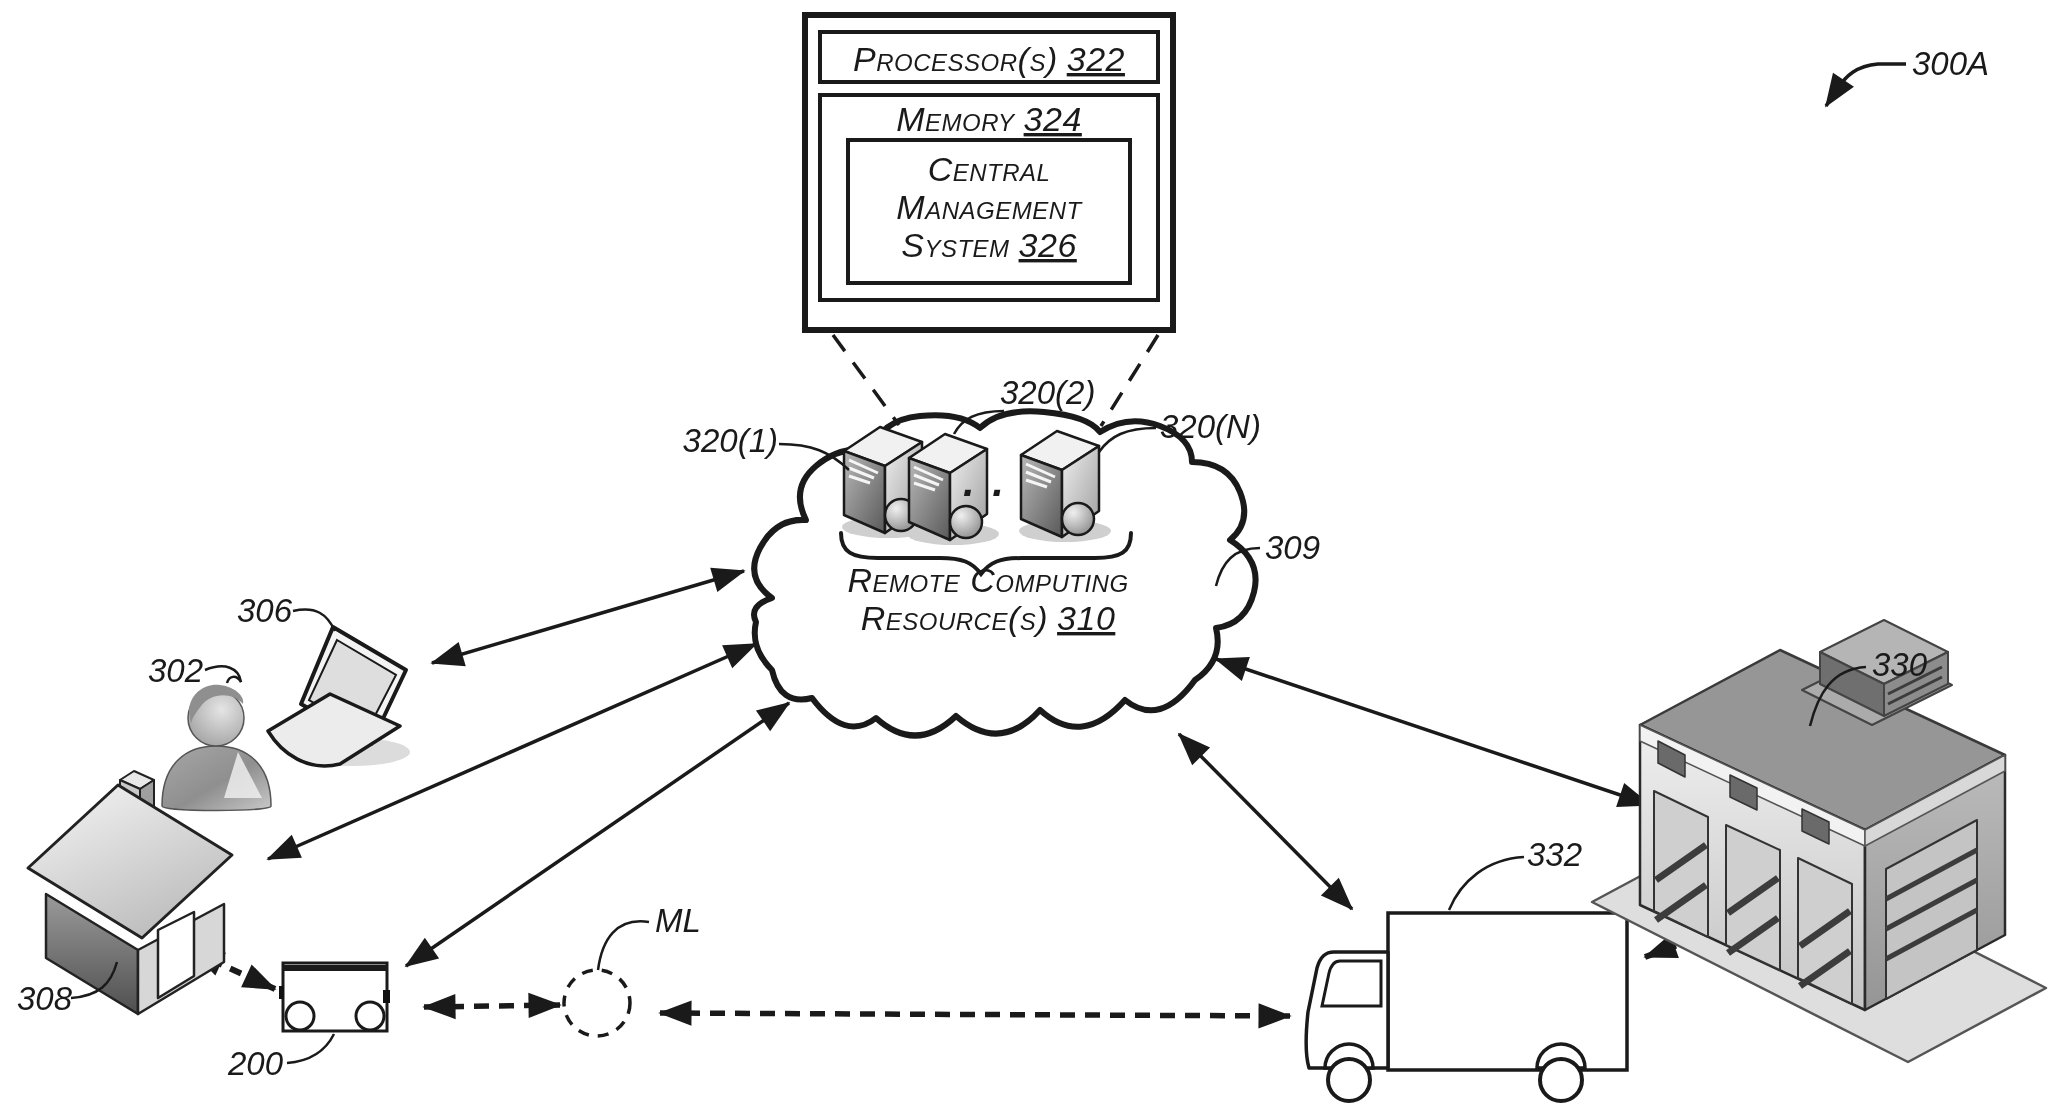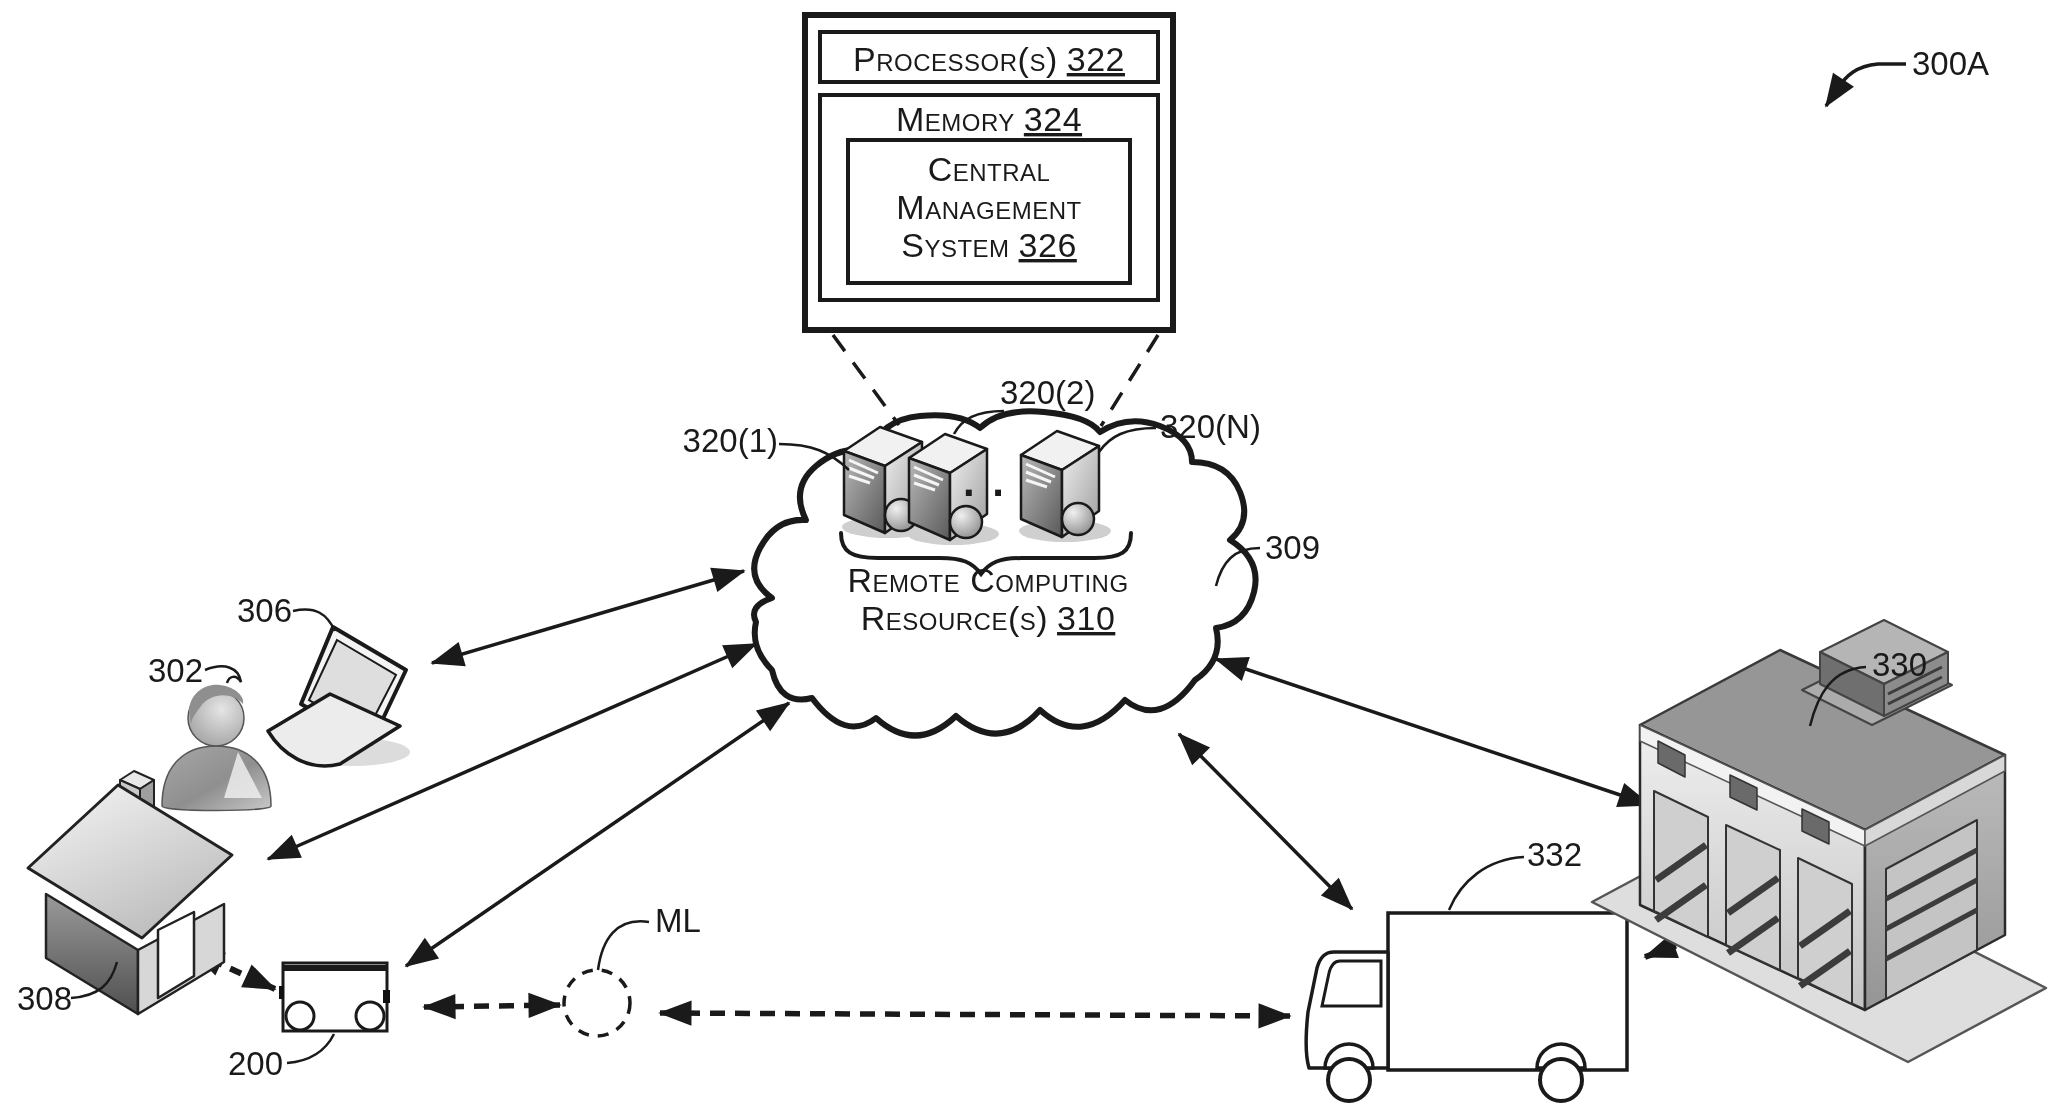--- a/index.html
+++ b/index.html
@@ -1,16 +1,16 @@
 <!DOCTYPE html>
 <html><head>
 <meta charset="utf-8">
 <style>
   html,body { margin:0; padding:0; background:#ffffff; }
-  .stage { position:relative; width:2048px; height:1116px; background:#ffffff; overflow:hidden; }
+  .stage { position:relative; width:2048px; height:1116px; background:#ffffff; overflow:hidden;font-style:italic; }
   svg { position:absolute; inset:0; }
   svg text { font-family:"Liberation Sans", sans-serif; fill:#1a1a1a; }
   .sc  { font-variant: small-caps; font-size:34px; letter-spacing:0.5px; }
   .lbl { font-size:33px; }
   .u   { text-decoration: underline; }
   .dots{ font-size:42px; font-weight:bold; letter-spacing:3px; }
 </style>
 </head>
 <body>
 

